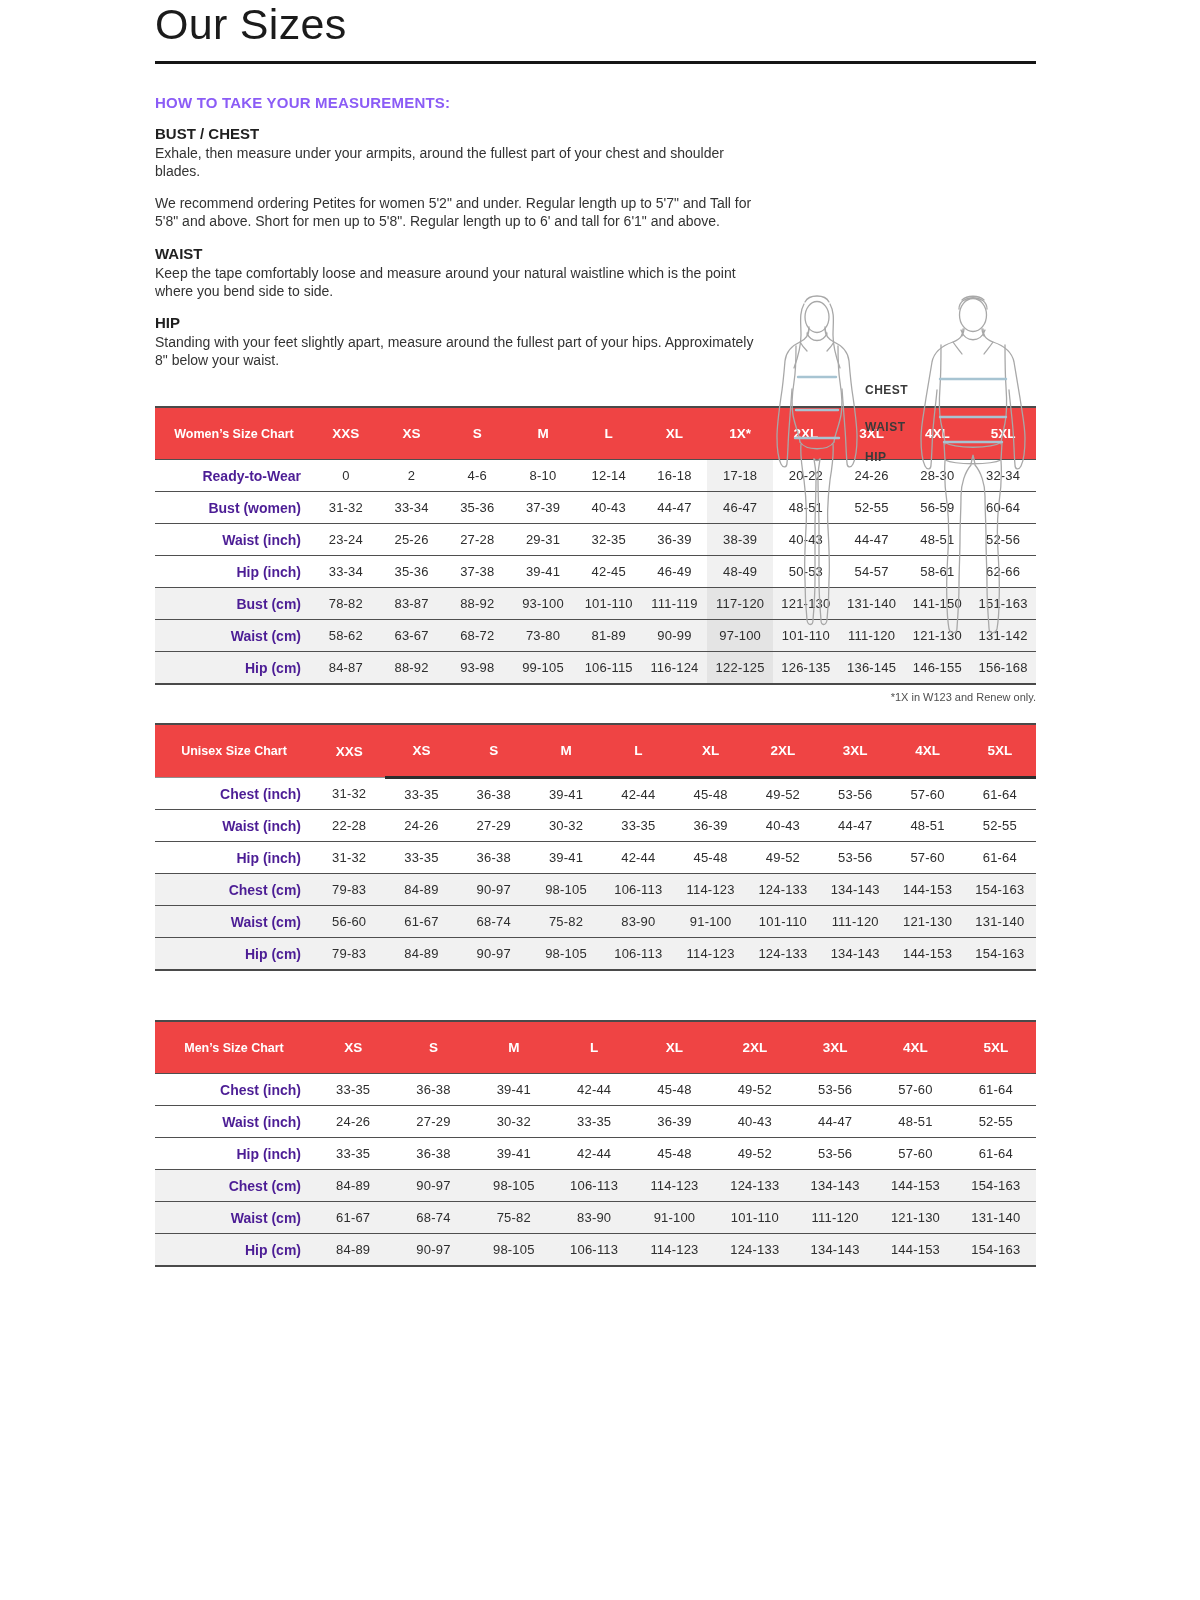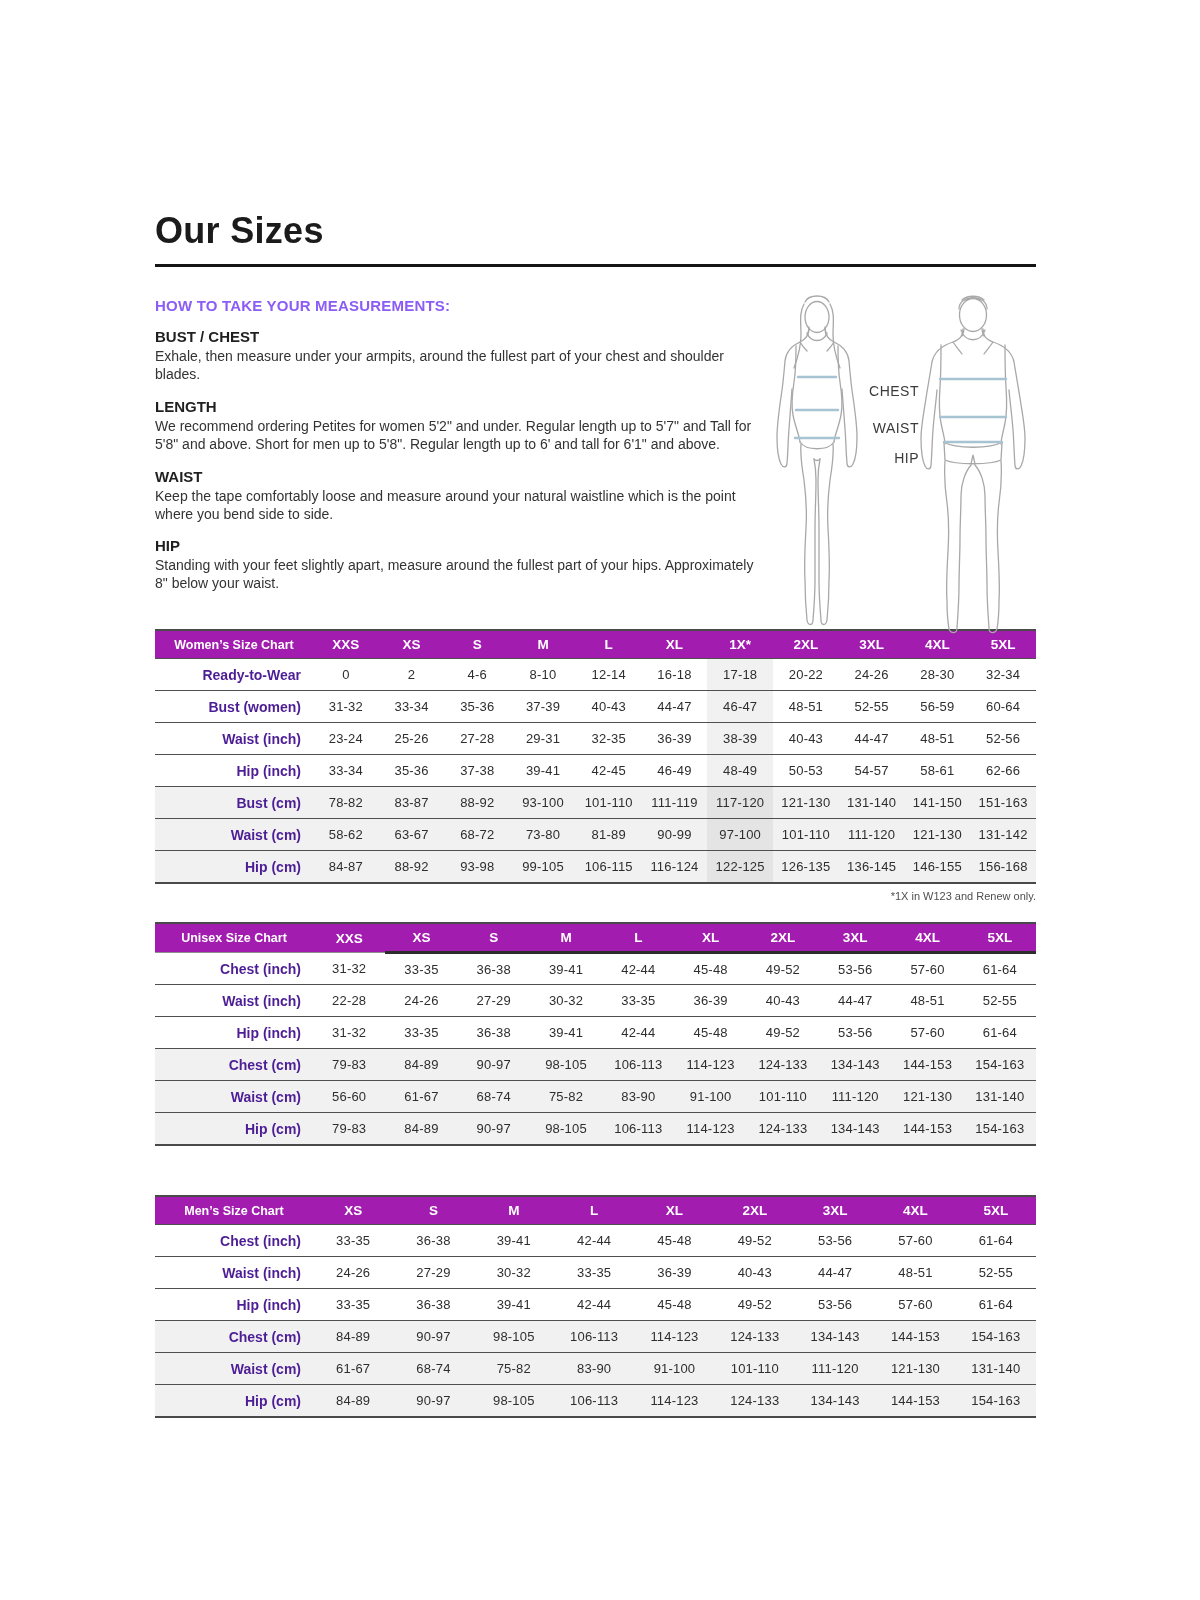--- a/index.html
+++ b/index.html
@@ -4,44 +4,44 @@
 <style>
   * { box-sizing: border-box; margin: 0; padding: 0; }
   html,body { background:#ffffff; }
   body {
     width: 1200px; height: 1600px; position: relative;
     font-family: "Liberation Sans", sans-serif; color: #2b2b2b;
     overflow: hidden;
   }
   .content { position: absolute; left: 155px; top: 0; width: 881px; }
 
-  .page-title { margin-top: 210px; font-size: 36px; font-weight: 700; color: #1b1b1b; letter-spacing: 0.3px; }
+  .page-title { font-size: 43px; font-weight: 400; color: #1b1b1b; letter-spacing: 0.3px; }
   .title-rule { margin-top: 12px; border-bottom: 3px solid #151515; width: 100%; }
 
   .howto-heading { margin-top: 30px; font-size: 15px; font-weight: 800; color: #8b5cf6; letter-spacing: 0.2px; }
 
   .measure-col { width: 606px; }
   .m-section { margin-top: 14px; }
   .m-title { font-size: 15px; font-weight: 800; color: #1f1f1f; margin-bottom: 3px; }
   .m-body { font-size: 14px; line-height: 1.28; color: #333333; }
 
   .figures { position: absolute; top: 283px; left: 600px; width: 290px; height: 354px; }
   .figures svg { position: absolute; inset: 0; }
-  .fig-label { position: absolute; left: 110px; width: 54px; text-align: right;
-    font-size: 14px; font-weight: 400; color: #3a3a3a; letter-spacing: 0.5px; }
+  .fig-label { position: absolute; left: 110px; width: 54px; text-align: left;
+    font-size: 12px; font-weight: 700; color: #3a3a3a; letter-spacing: 0.5px; }
   .fig-label.chest { top: 100px; }
   .fig-label.waist { top: 137px; }
   .fig-label.hip   { top: 167px; }
 
   .table-wrap { margin-top: 36px; }
   .table-wrap.unisex { margin-top: 20px; }
   .table-wrap.mens { margin-top: 49px; }
 
   table.size-table { width: 100%; border-collapse: collapse; border-top: 2px solid #4a4a4a; border-bottom: 2px solid #4a4a4a; table-layout: fixed; }
-  .size-table thead th { background: #a21caf; color: #ffffff; font-weight: 700; padding: 6px 2px; }
+  .size-table thead th { background: #ef4444; color: #ffffff; font-weight: 700; padding: 18px 2px; }
   .size-table thead th.title-cell { font-size: 12.5px; }
   .size-table thead th.col-head { font-size: 13.5px; }
   .size-table thead th { border-bottom: 1.5px solid #4f4f4f; }
   table.partial-underline thead th { border-bottom: 1px solid #8f8f8f; }
   table.partial-underline thead th.hdr-u { border-bottom: 3px solid #2d2d2d; }
 
   .size-table tbody tr > * { border-top: 1.5px solid #4f4f4f; padding: 7.5px 2px; background-clip: padding-box; }
   .size-table tbody tr:first-child > * { border-top: none; }
   .size-table tbody th.row-label { text-align: right; padding-right: 12px; font-weight: 700; font-size: 14px; color: #4c1d95; white-space: nowrap; }
   .size-table tbody td.val { text-align: center; font-size: 13px; color: #2e2e2e; letter-spacing: 0.2px; white-space: nowrap; }
@@ -59,21 +59,20 @@
   <div class="title-rule"></div>
 
   <h2 class="howto-heading">HOW TO TAKE YOUR MEASUREMENTS:</h2>
 
   <div class="measure-col">
     <div class="m-section">
       <div class="m-title">BUST / CHEST</div>
       <div class="m-body">Exhale, then measure under your armpits, around the fullest part of your chest and shoulder blades.</div>
     </div>
     <div class="m-section">
-      <div class="m-title">LENGTH</div>
       <div class="m-body">We recommend ordering Petites for women 5'2" and under. Regular length up to 5'7" and Tall for 5'8" and above. Short for men up to 5'8". Regular length up to 6' and tall for 6'1" and above.</div>
     </div>
     <div class="m-section">
       <div class="m-title">WAIST</div>
       <div class="m-body">Keep the tape comfortably loose and measure around your natural waistline which is the point where you bend side to side.</div>
     </div>
     <div class="m-section">
       <div class="m-title">HIP</div>
       <div class="m-body">Standing with your feet slightly apart, measure around the fullest part of your hips. Approximately 8" below your waist.</div>
     </div>

